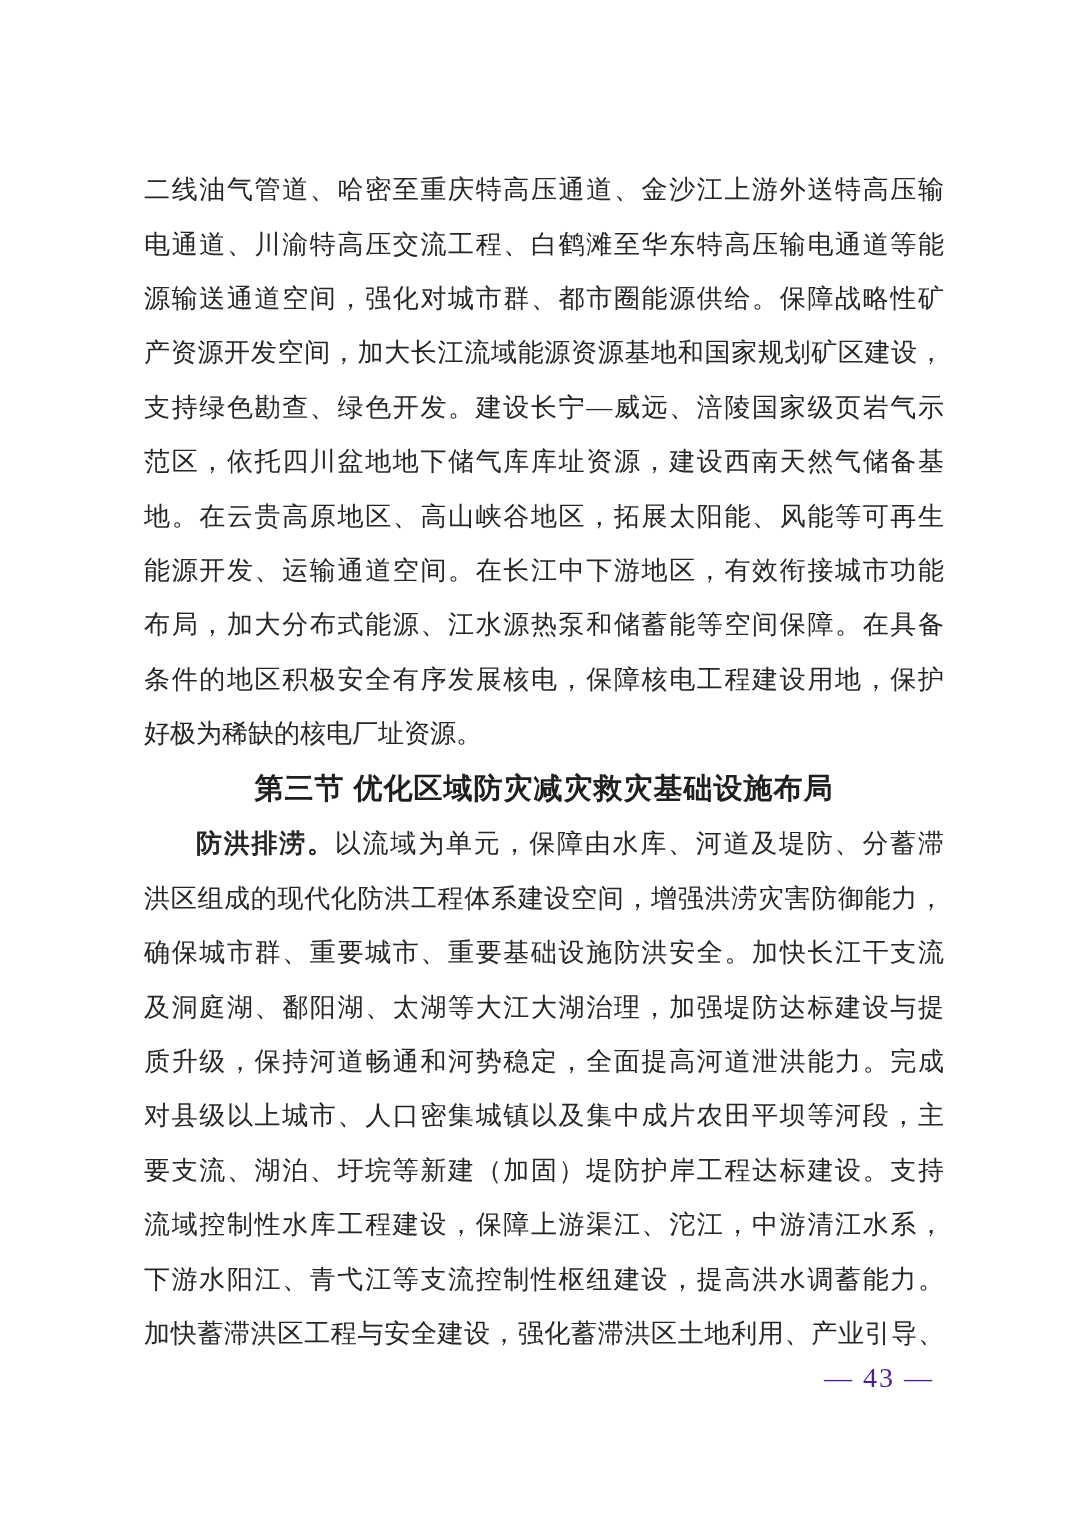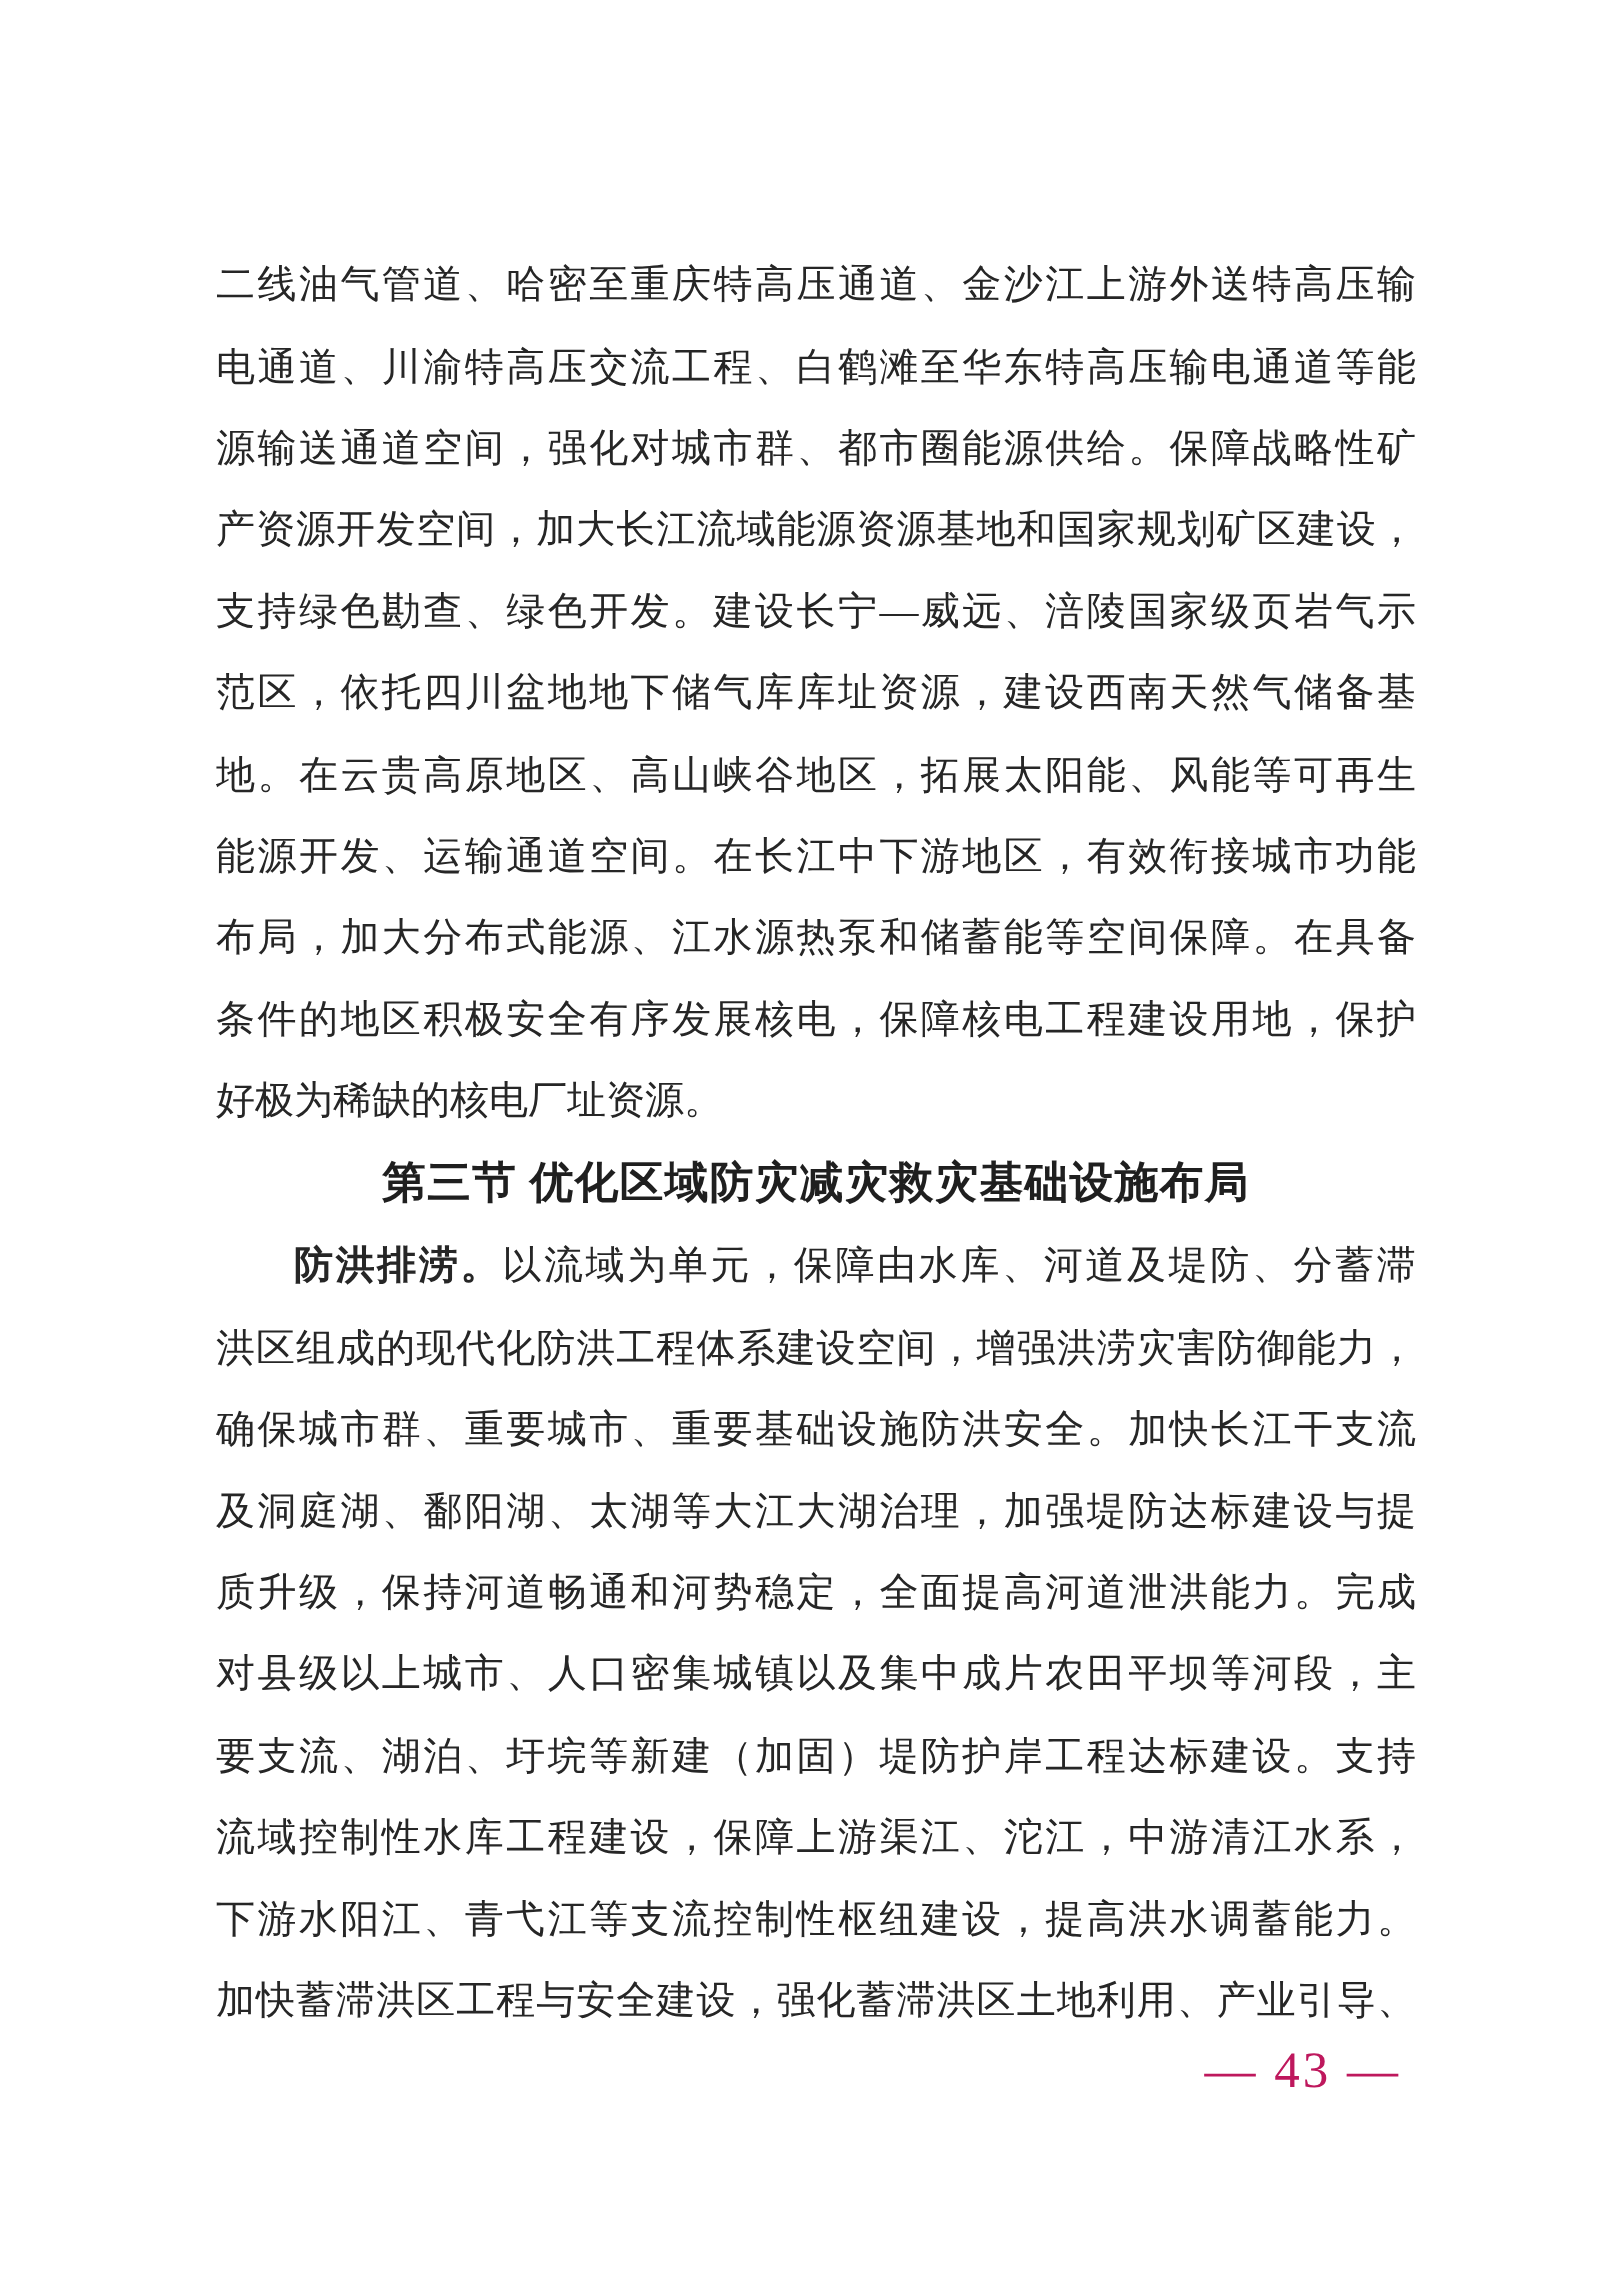--- a/index.html
+++ b/index.html
@@ -37,31 +37,31 @@
   .line.just      { justify-content: space-between; }
   .line.nojust    { justify-content: flex-start; }
   .line span.b    { font-weight: bold; }
   .heading-row {
     height: 56px;
     display: flex;
     align-items: center;
     justify-content: center;
     font-size: 29px;
     font-weight: bold;
-    font-family: Liberation Serif, serif;
+    font-family: Liberation Sans, sans-serif;
     color: #1f1f1f;
     letter-spacing: 1px;
   }
   .page-number {
     position: absolute;
     top: 1362px;
     right: 146px;
-    font-size: 34px;
+    font-size: 28px;
     letter-spacing: 2px;
-    color: #be185d;
+    color: #4c1d95;
   }
 </style>
 </head>
 <body>
 
 <div class="page">
 
   <div class="text-block">
 
     <div>

